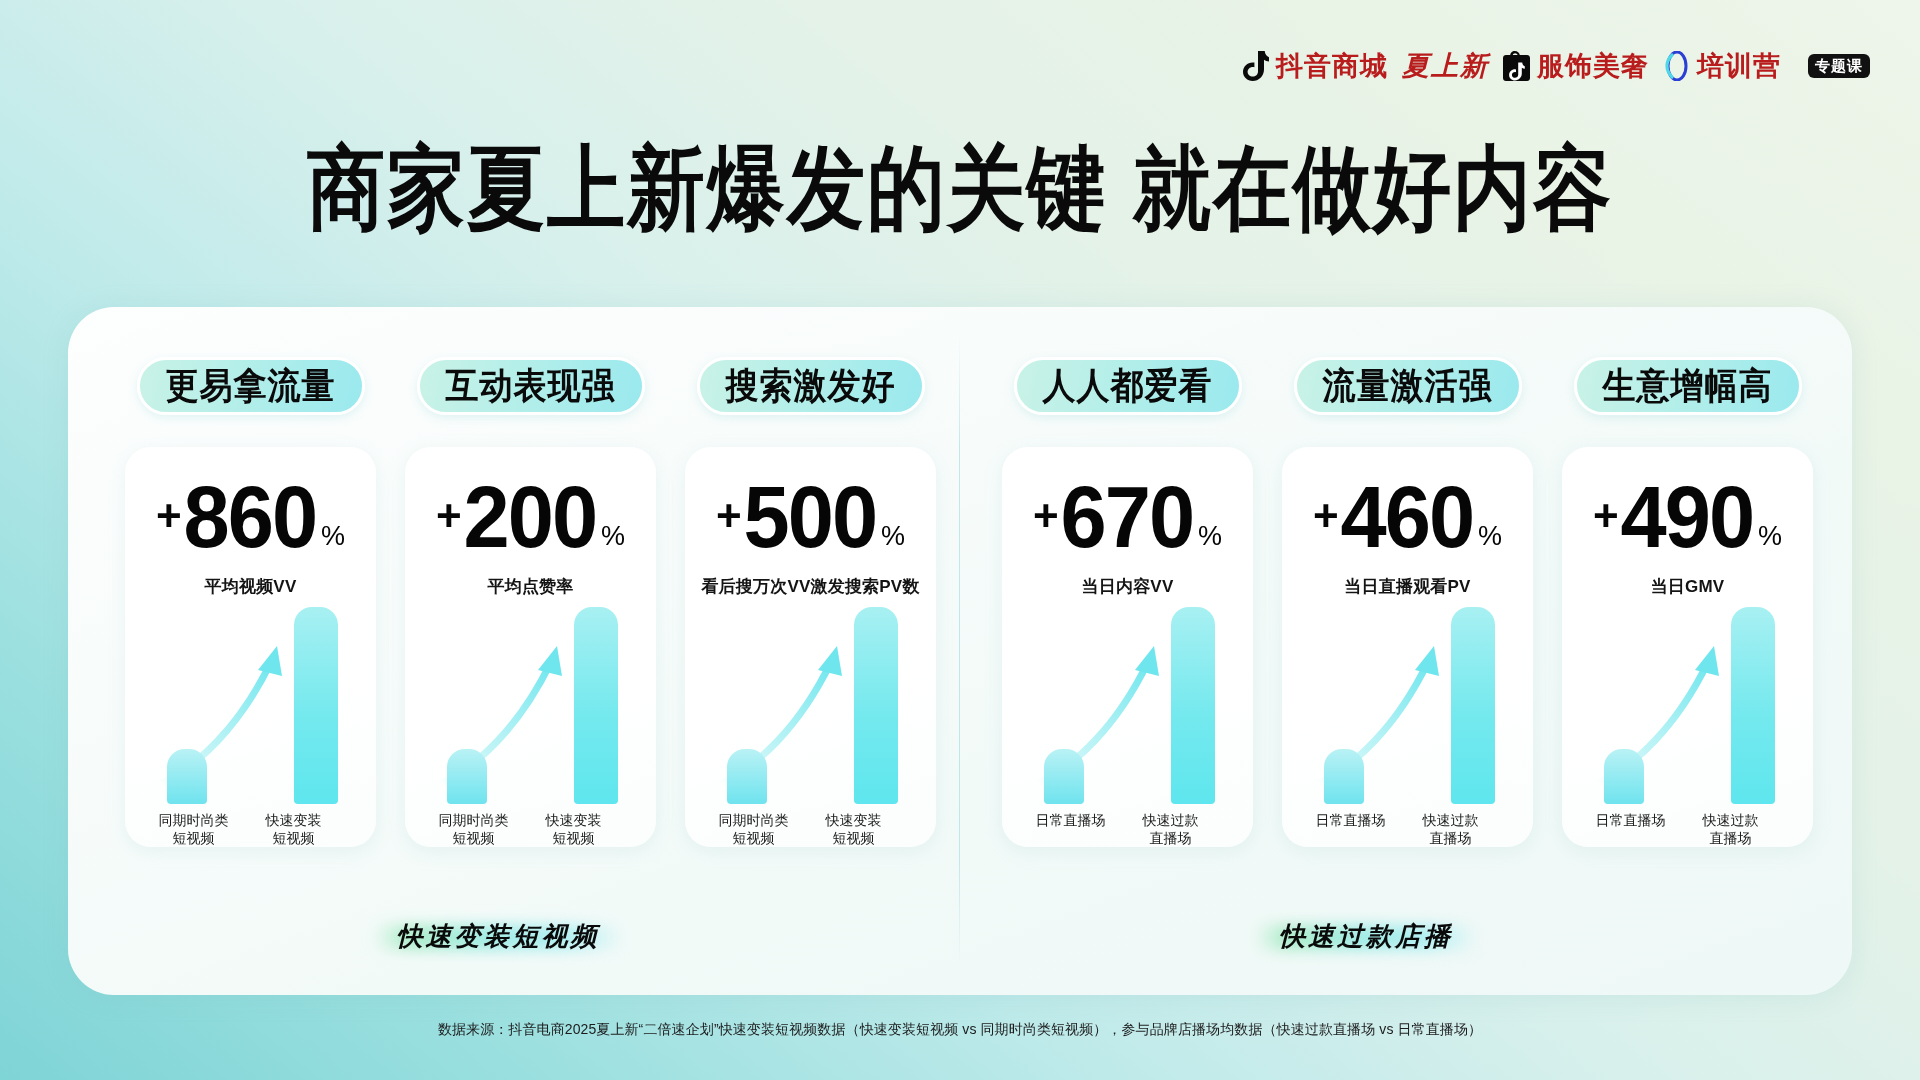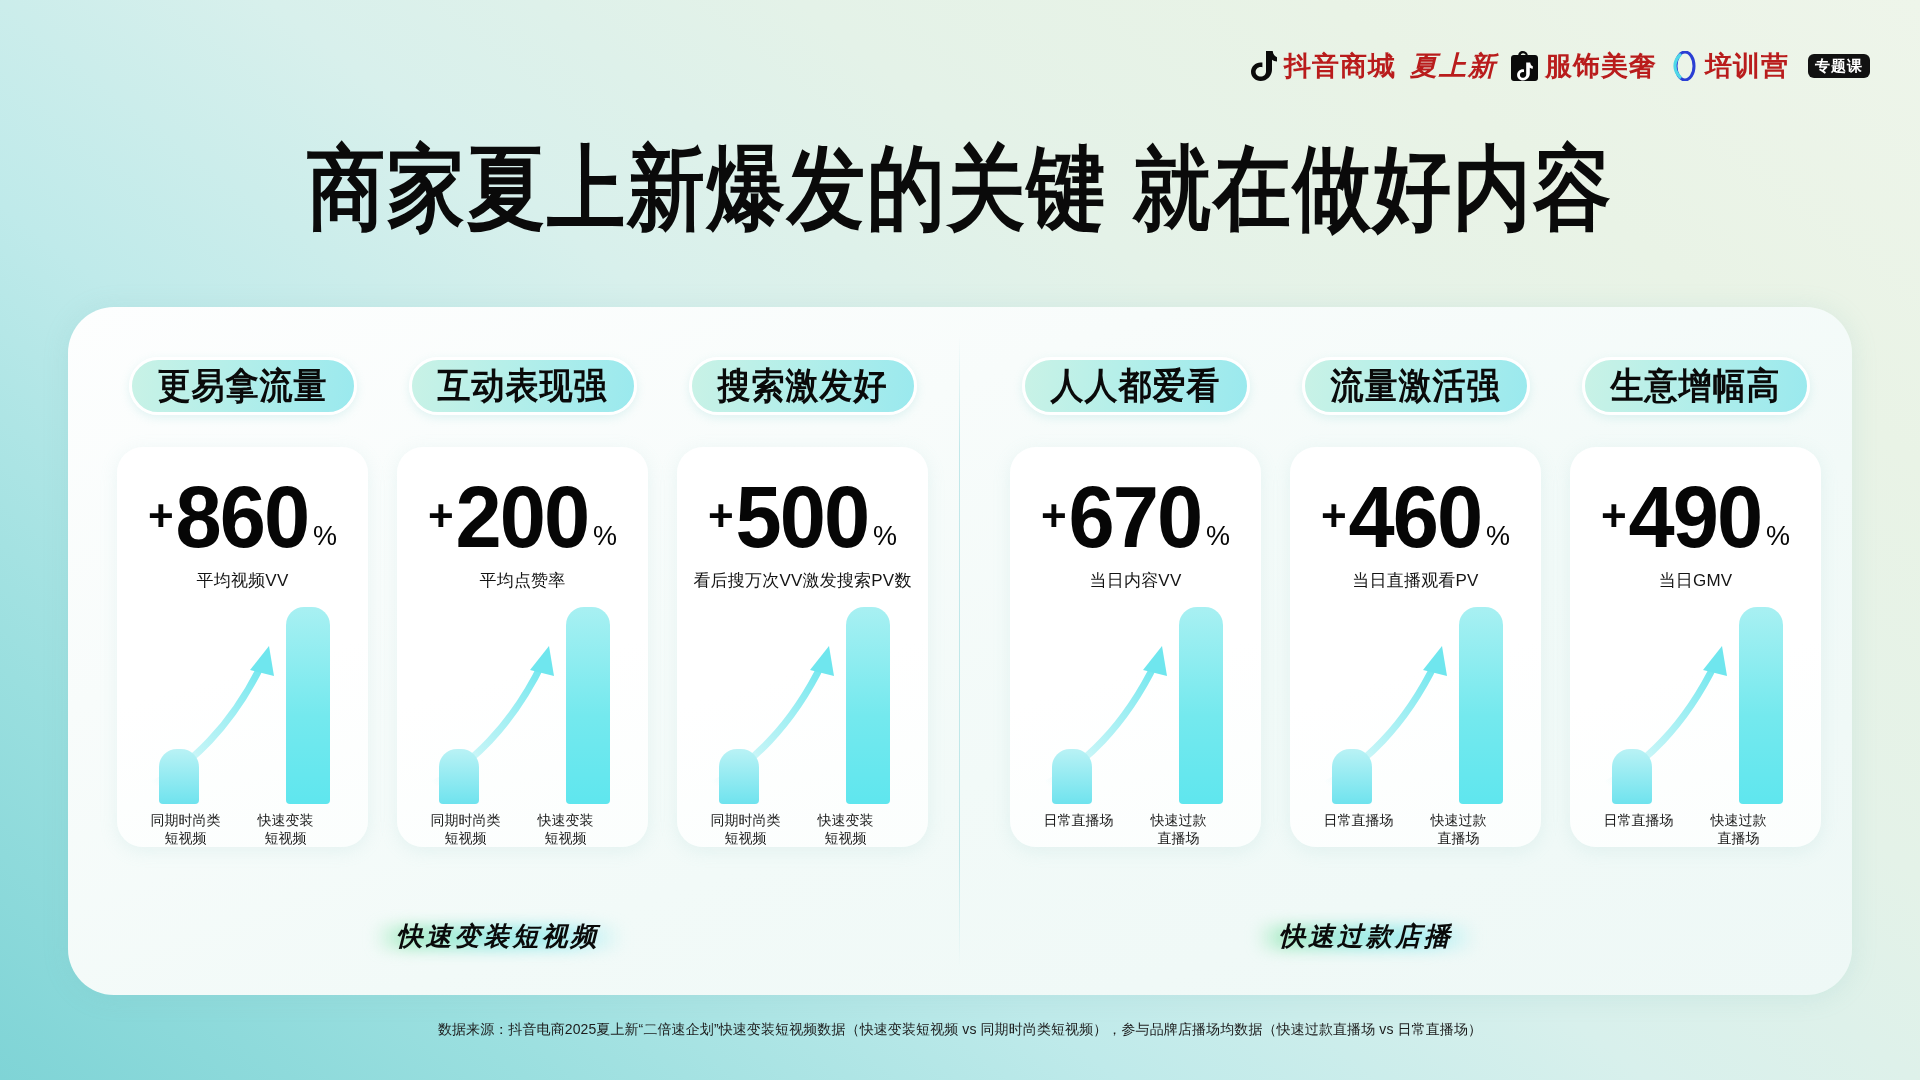--- a/index.html
+++ b/index.html
@@ -18,21 +18,21 @@
   }
   .tb-group{ display:flex; align-items:center; gap:7px; }
   .tb-text{ font-size:27px; font-weight:700; color:#b91c1c; letter-spacing:1px; white-space:nowrap; }
   .tb-text.slant{ font-style:italic; font-weight:700; letter-spacing:2px; }
   .note-icon{ width:26px; height:30px; display:block; }
   .bag-icon{ width:27px; height:30px; display:block; }
   .ring-icon{ width:27px; height:30px; display:block; }
   .tag-chip{
     background:#111; color:#fff; font-size:15px; font-weight:700;
     border-radius:6px; padding:4px 7px 5px; letter-spacing:1px; line-height:1;
-    margin-left:12px;
+    margin-left:20px;
   }
 
   
   .maintitle{
     position:absolute; top:142px; left:0; width:100%;
     text-align:center; font-size:78px; line-height:1; font-weight:700;
     color:#0a0a0a; letter-spacing:2px;
     transform:scaleY(1.18); transform-origin:top center;
     font-family:"Liberation Sans","DejaVu Sans",sans-serif;
   }
@@ -44,21 +44,21 @@
     border-radius:46px;
     background:linear-gradient(160deg,#fdfefe 0%,#f8fcfb 30%,#f2faf8 60%,#eef8f6 100%);
     box-shadow:0 2px 26px rgba(120,190,190,.18);
     overflow:hidden;
   }
   .panel-divider{
     position:absolute; left:891px; top:28px; width:1px; height:632px;
     background:linear-gradient(180deg,rgba(170,225,225,0) 0%,rgba(150,215,220,.55) 18%,rgba(150,215,220,.55) 82%,rgba(170,225,225,0) 100%);
   }
 
-  .cards{ position:absolute; left:4px; top:0; width:100%; display:flex;gap:16px; }
+  .cards{ position:absolute; left:12px; top:0; width:100%; display:flex; }
   .group{ display:flex; }
   .group.left{ margin-left:43px; }
   .group.right{ margin-left:62px; }
 
   .card{ width:255px; margin-right:25px; display:flex; flex-direction:column; align-items:center; }
   .card:last-child{ margin-right:0; }
 
   
   .pill{
     margin-top:50px;
@@ -84,21 +84,21 @@
     position:relative; overflow:hidden;
   }
   .bignum{
     margin-top:28px; display:flex; align-items:baseline; justify-content:center;
     color:#060606; line-height:1;
   }
   .plus{ font-size:44px; font-weight:700; margin-right:2px; position:relative; top:-14px; }
   .num{ font-size:83px; font-weight:700; letter-spacing:-2px; transform:scaleY(1.06); }
   .pct{ font-size:27px; font-weight:400; margin-left:5px; }
   .metric{
-    margin-top:11px; font-size:17px; color:#141414; font-weight:400;
+    margin-top:17px; font-size:17px; color:#141414; font-weight:700;
     white-space:nowrap; letter-spacing:.2px;
   }
 
   
   .chart{ position:relative; width:215px; height:215px; margin-top:10px; }
   .bar{ position:absolute; bottom:0; border-radius:18px 18px 4px 4px; }
   .bar.small{ left:24px; width:40px; height:55px;
     background:linear-gradient(180deg,#b9f2f5 0%,#6fe3ee 100%); }
   .bar.big{ right:20px; width:44px; height:197px;
     background:linear-gradient(180deg,#a8f0f2 0%,#74e9ee 55%,#5fe6ee 100%); }

